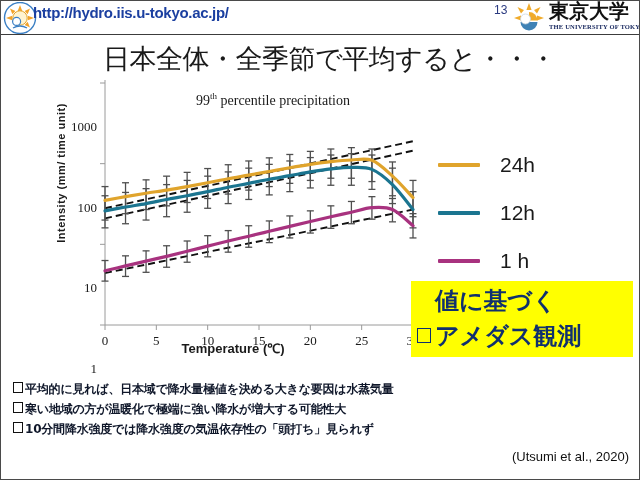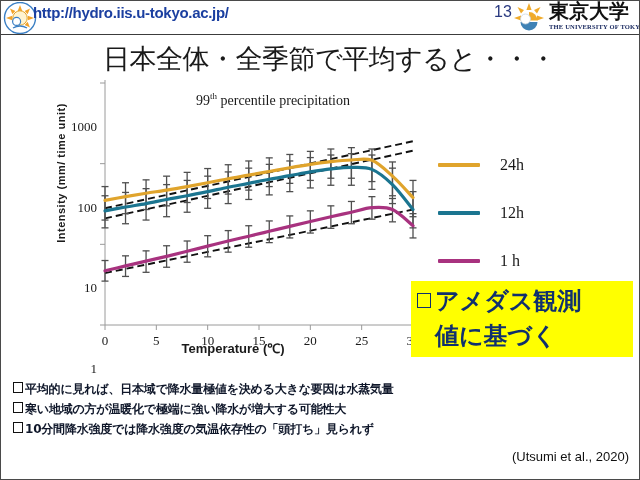--- a/index.html
+++ b/index.html
@@ -29,21 +29,21 @@
   #header-url{
     position:absolute;left:32px;top:3px;
     font-family:"Liberation Sans",sans-serif;
     font-size:15px;font-weight:bold;
     color:#1b3fa0;
     letter-spacing:-0.3px;
     white-space:nowrap;
   }
   #page-number{
     position:absolute;left:493px;top:2px;
-    font-size:16px;color:#2a3a80;font-weight:normal;
+    font-size:12px;color:#2a3a80;font-weight:normal;
   }
   #ut-logo-mark{
     position:absolute;left:512px;top:1px;width:32px;height:31px;
   }
   #ut-logo-text{
     position:absolute;left:548px;top:0px;
     width:92px;
   }
   #ut-jp{
     font-family:"DejaVu Serif",serif;
@@ -108,22 +108,22 @@
   #legend{
     position:absolute;left:437px;top:140px;width:140px;
   }
   .legend-row{
     display:flex;align-items:center;height:48px;
   }
   .legend-swatch{
     width:42px;height:4px;border-radius:1px;flex:0 0 auto;
   }
   .legend-label{
-    font-family:Liberation Serif, serif;
-    font-size:16px;color:#1a1a1a;margin-left:20px;text-align:center;
+    font-family:Liberation Sans, sans-serif;
+    font-size:21px;color:#1a1a1a;margin-left:20px;text-align:center;
   }
 
   
   #callout{
     position:absolute;left:410px;top:280px;width:222px;height:76px;
     background:#ffff00;
     box-sizing:border-box;
     padding:3px 0 0 6px;
   }
   .callout-line{
@@ -420,25 +420,25 @@
         <span class="legend-swatch" style="background: rgb(27, 117, 144);"></span>
         <span class="legend-label">12h</span>
       </div>
       <div class="legend-row">
         <span class="legend-swatch" style="background: rgb(168, 50, 127);"></span>
         <span class="legend-label">1 h</span>
       </div>
     </div>
 
   <div id="callout">
+    <div class="callout-line indent">
+      <span>値に基づく</span>
+    </div>
     <div class="callout-line">
       <span class="sq-bullet"></span><span>アメダス観測</span>
-    </div>
-    <div class="callout-line indent">
-      <span>値に基づく</span>
     </div>
   </div>
 
   <div id="bullets">
       <div class="bullet"><span class="sq"></span><span>平均的に見れば、日本域で降水量極値を決める大きな要因は水蒸気量</span></div>
       <div class="bullet"><span class="sq"></span><span>寒い地域の方が温暖化で極端に強い降水が増大する可能性大</span></div>
       <div class="bullet"><span class="sq"></span><span>10分間降水強度では降水強度の気温依存性の「頭打ち」見られず</span></div>
     </div>
 
   <div id="citation">(Utsumi et al., 2020)</div>

